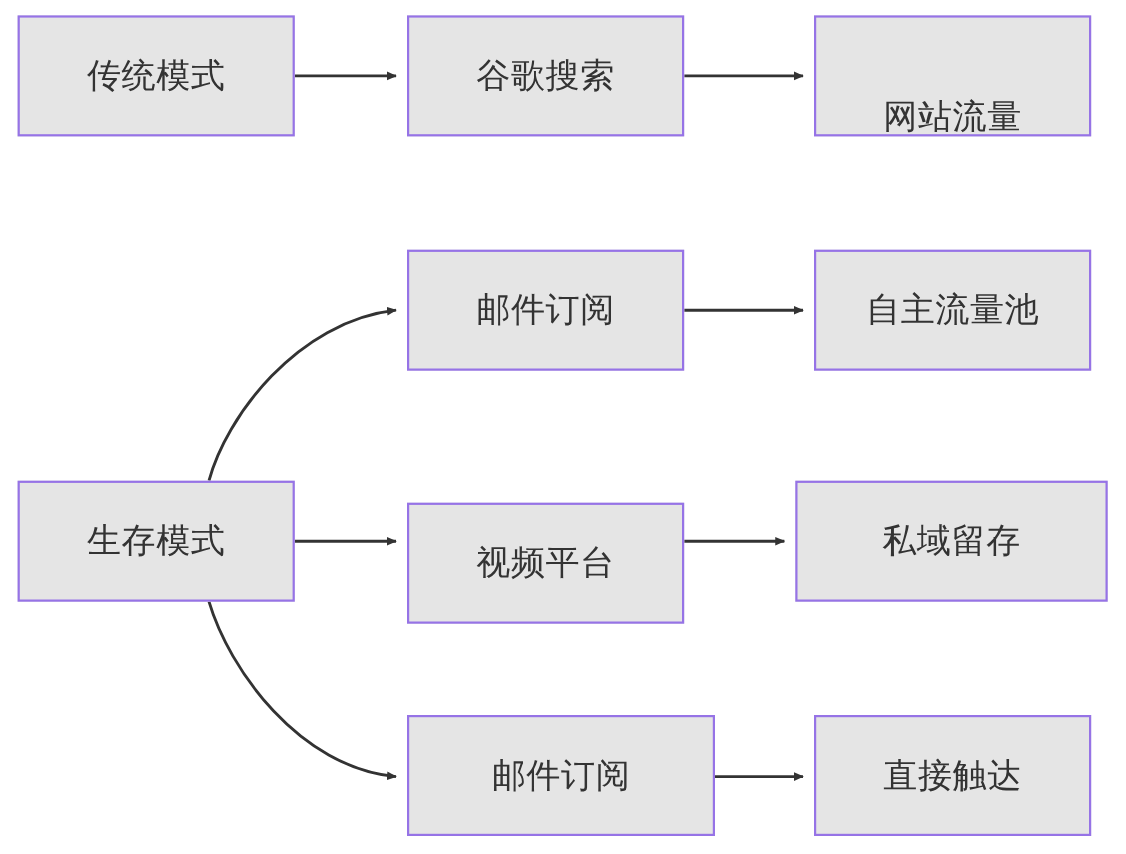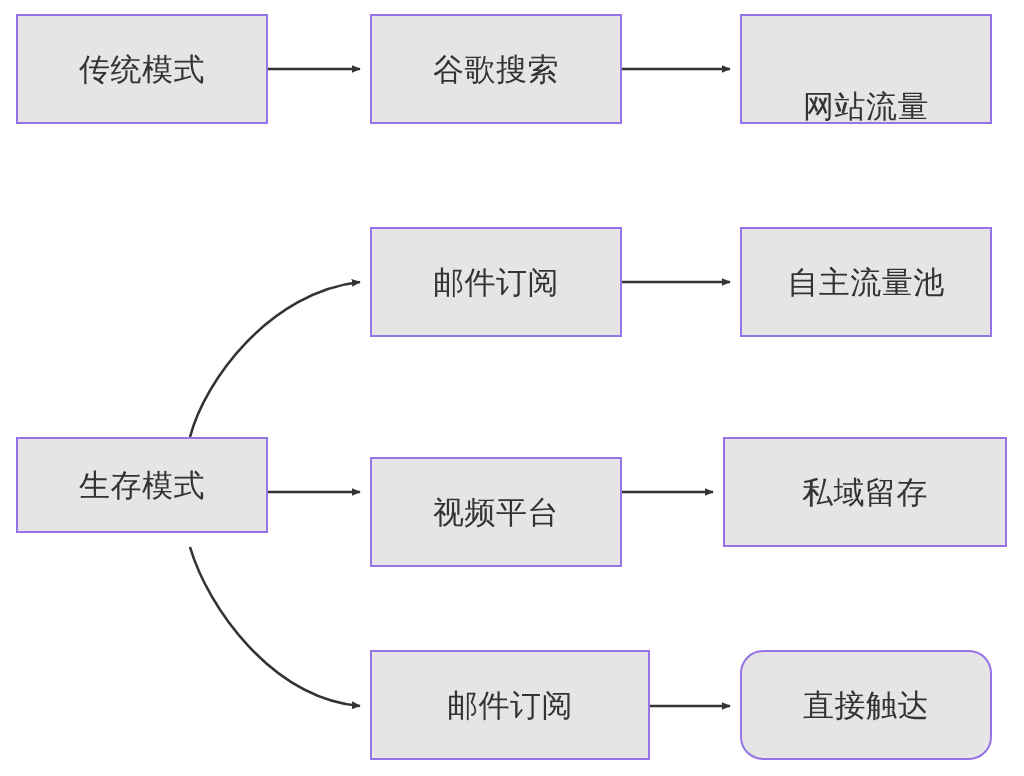--- a/index.html
+++ b/index.html
@@ -87,33 +87,33 @@
   </div>
 
   <div class="node" style="left:370px; top:227px; width:252px; height:110px;">
     <span class="node-label">邮件订阅</span>
   </div>
 
   <div class="node" style="left:740px; top:227px; width:252px; height:110px;">
     <span class="node-label">自主流量池</span>
   </div>
 
-  <div class="node" style="left:16px; top:437px; width:252px; height:96px;justify-content:center;">
+  <div class="node" style="left:16px; top:437px; width:252px; height:110px;justify-content:center;">
     <span class="node-label">生存模式</span>
   </div>
 
   <div class="node" style="left:370px; top:437px; width:252px; height:110px;margin-top:20px;">
     <span class="node-label">视频平台</span>
   </div>
 
   <div class="node" style="left:723px; top:437px; width:284px; height:110px;">
     <span class="node-label">私域留存</span>
   </div>
 
   <div class="node" style="left:370px; top:650px; width:280px; height:110px;">
     <span class="node-label">邮件订阅</span>
   </div>
 
-  <div class="node" style="left:740px; top:650px; width:252px; height:110px;border-radius:23px;">
+  <div class="node" style="left:740px; top:650px; width:252px; height:110px;">
     <span class="node-label">直接触达</span>
   </div>
 
 </div>
 
 </body></html>

